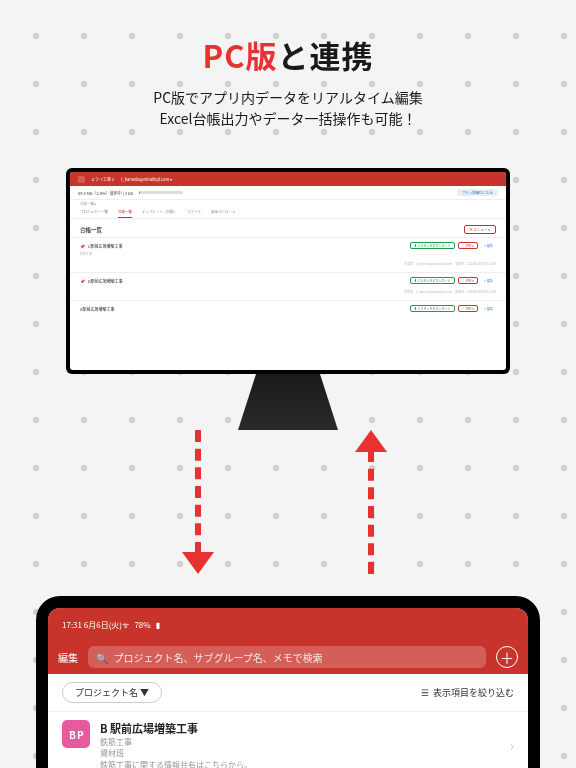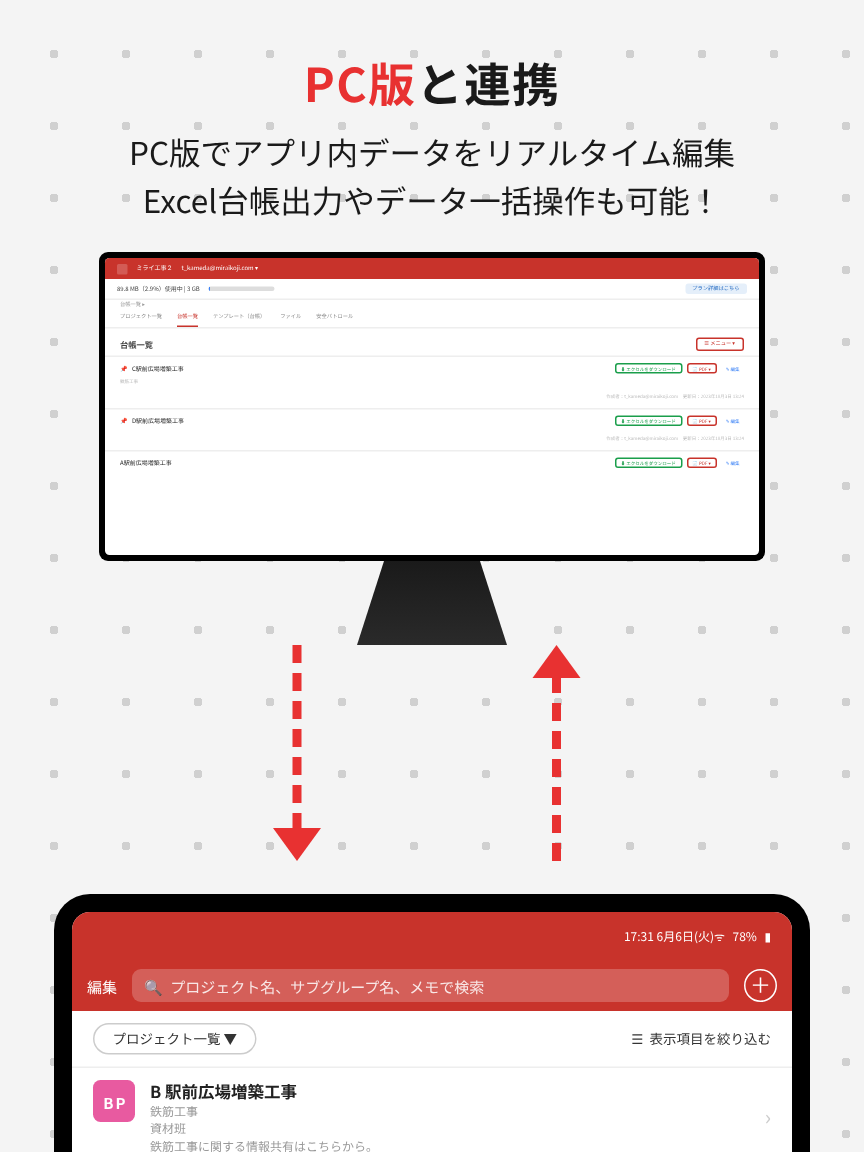--- a/index.html
+++ b/index.html
@@ -17,21 +17,21 @@
     background-size: 48px 48px;
     background-position: 12px 12px;
     z-index: 0;
   }
   .content { position: relative; z-index: 1; }
 
   
   .headline { text-align: center; padding-top: 32px; font-weight: 700; font-size: 31px; letter-spacing: 1px; }
   .headline .red { color: #e83131; }
   .headline .black { color: #1a1a1a; }
-  .sub { text-align: center; margin-top: 10px; font-size: 21px; color: #1a1a1a; line-height: 1.5; font-weight: 400; }
+  .sub { text-align: center; margin-top: 10px; font-size: 14px; color: #1a1a1a; line-height: 1.5; font-weight: 400; }
 
   
   .monitor-wrap { position: absolute; left: 50%; top: 168px; transform: translateX(-50%); }
   .monitor-bezel { width: 444px; height: 206px; background: #000; border-radius: 6px; padding: 4px; }
   .monitor-stand { width: 100px; height: 56px; background: linear-gradient(#1a1a1a, #2a2a2a); margin: 0 auto; clip-path: polygon(18% 0, 82% 0, 100% 100%, 0 100%); }
   .screen { width: 100%; height: 100%; background: #fff; border-radius: 3px; overflow: hidden; font-size: 4px; color: #444; }
   .app-header { background: #c8332b; color: #fff; height: 14px; display: flex; align-items: center; padding: 0 8px; gap: 6px; }
   .app-header .logo { width: 7px; height: 7px; background: #fff3; border-radius: 1px; }
   .quota-bar { height: 14px; display: flex; align-items: center; padding: 0 8px; gap: 6px; border-bottom: 1px solid #eee; justify-content: space-between; }
   .quota-left { display: flex; align-items: center; gap: 6px; }
@@ -61,21 +61,21 @@
   .arrow-down .shaft { width: 0; height: 124px; border-left: 6px dashed #e83131; }
   .arrow-down .head { width: 0; height: 0; border-left: 16px solid transparent; border-right: 16px solid transparent; border-top: 22px solid #e83131; margin-left: -13px; margin-top: -2px; }
   .arrow-up { position: absolute; left: 368px; top: 430px; z-index: 2; }
   .arrow-up .head { width: 0; height: 0; border-left: 16px solid transparent; border-right: 16px solid transparent; border-bottom: 22px solid #e83131; margin-left: -13px; margin-bottom: -2px; }
   .arrow-up .shaft { width: 0; height: 124px; border-left: 6px dashed #e83131; }
 
   
   .tablet-wrap { position: absolute; left: 50%; top: 596px; transform: translateX(-50%); width: 504px; }
   .tablet-bezel { background: #000; border-radius: 24px 24px 0 0; padding: 12px 12px 0; height: 172px; }
   .tablet-screen { background: #fff; border-radius: 12px 12px 0 0; height: 100%; overflow: hidden; }
-  .status-bar { background: #c8332b; color: #fff; height: 18px; display: flex; justify-content: flex-end; align-items: center; padding: 16px 14px; font-size: 8px; }
+  .status-bar { background: #c8332b; color: #fff; height: 18px; display: flex; justify-content: flex-start; align-items: center; padding: 16px 14px; font-size: 8px; }
   .status-bar .right { display: flex; gap: 5px; align-items: center; }
   .search-bar { background: #c8332b; height: 34px; display: flex; align-items: center; padding: 0 10px; gap: 10px; }
   .search-bar .edit { color: #fff; font-size: 10px; flex: 0 0 auto; }
   .search-field { flex: 1; background: rgba(255,255,255,0.22); border-radius: 6px; height: 22px; display: flex; align-items: center; padding: 0 8px; gap: 5px; color: rgba(255,255,255,0.85); font-size: 10px; }
   .plus-btn { width: 22px; height: 22px; border: 1.5px solid #fff; border-radius: 50%; color: #fff; display: flex; align-items: center; justify-content: center; font-size: 14px; flex: 0 0 auto; }
   .filter-row { display: flex; justify-content: space-between; align-items: center; padding: 8px 14px; border-bottom: 1px solid #eee; }
   .pill { border: 1px solid #ccc; border-radius: 999px; padding: 3px 12px; font-size: 9px; color: #333; display: flex; align-items: center; gap: 3px; }
   .filter-lnk { font-size: 9px; color: #333; display: flex; align-items: center; gap: 4px; }
   .card { display: flex; gap: 10px; padding: 8px 14px; border-bottom: 1px solid #eee; }
   .badge { width: 28px; height: 28px; border-radius: 5px; display: flex; align-items: center; justify-content: center; color: #fff; font-size: 10px; font-weight: 600; flex: 0 0 auto; letter-spacing: -0.5px; }
@@ -186,21 +186,21 @@
         </div>
         <div class="search-bar">
           <span class="edit">編集</span>
           <div class="search-field">
             <span>🔍</span>
             <span>プロジェクト名、サブグループ名、メモで検索</span>
           </div>
           <div class="plus-btn">＋</div>
         </div>
         <div class="filter-row">
-          <span class="pill">プロジェクト一覧 ▼</span>
+          <span class="pill">プロジェクト名 ▼</span>
           <span class="filter-lnk">
               <span>☰</span>
               <span>表示項目を絞り込む</span>
             </span>
         </div>
 
         <div class="card">
           <div class="badge b">B P</div>
           <div class="card-body">
             <div class="t">B 駅前広場増築工事</div>

